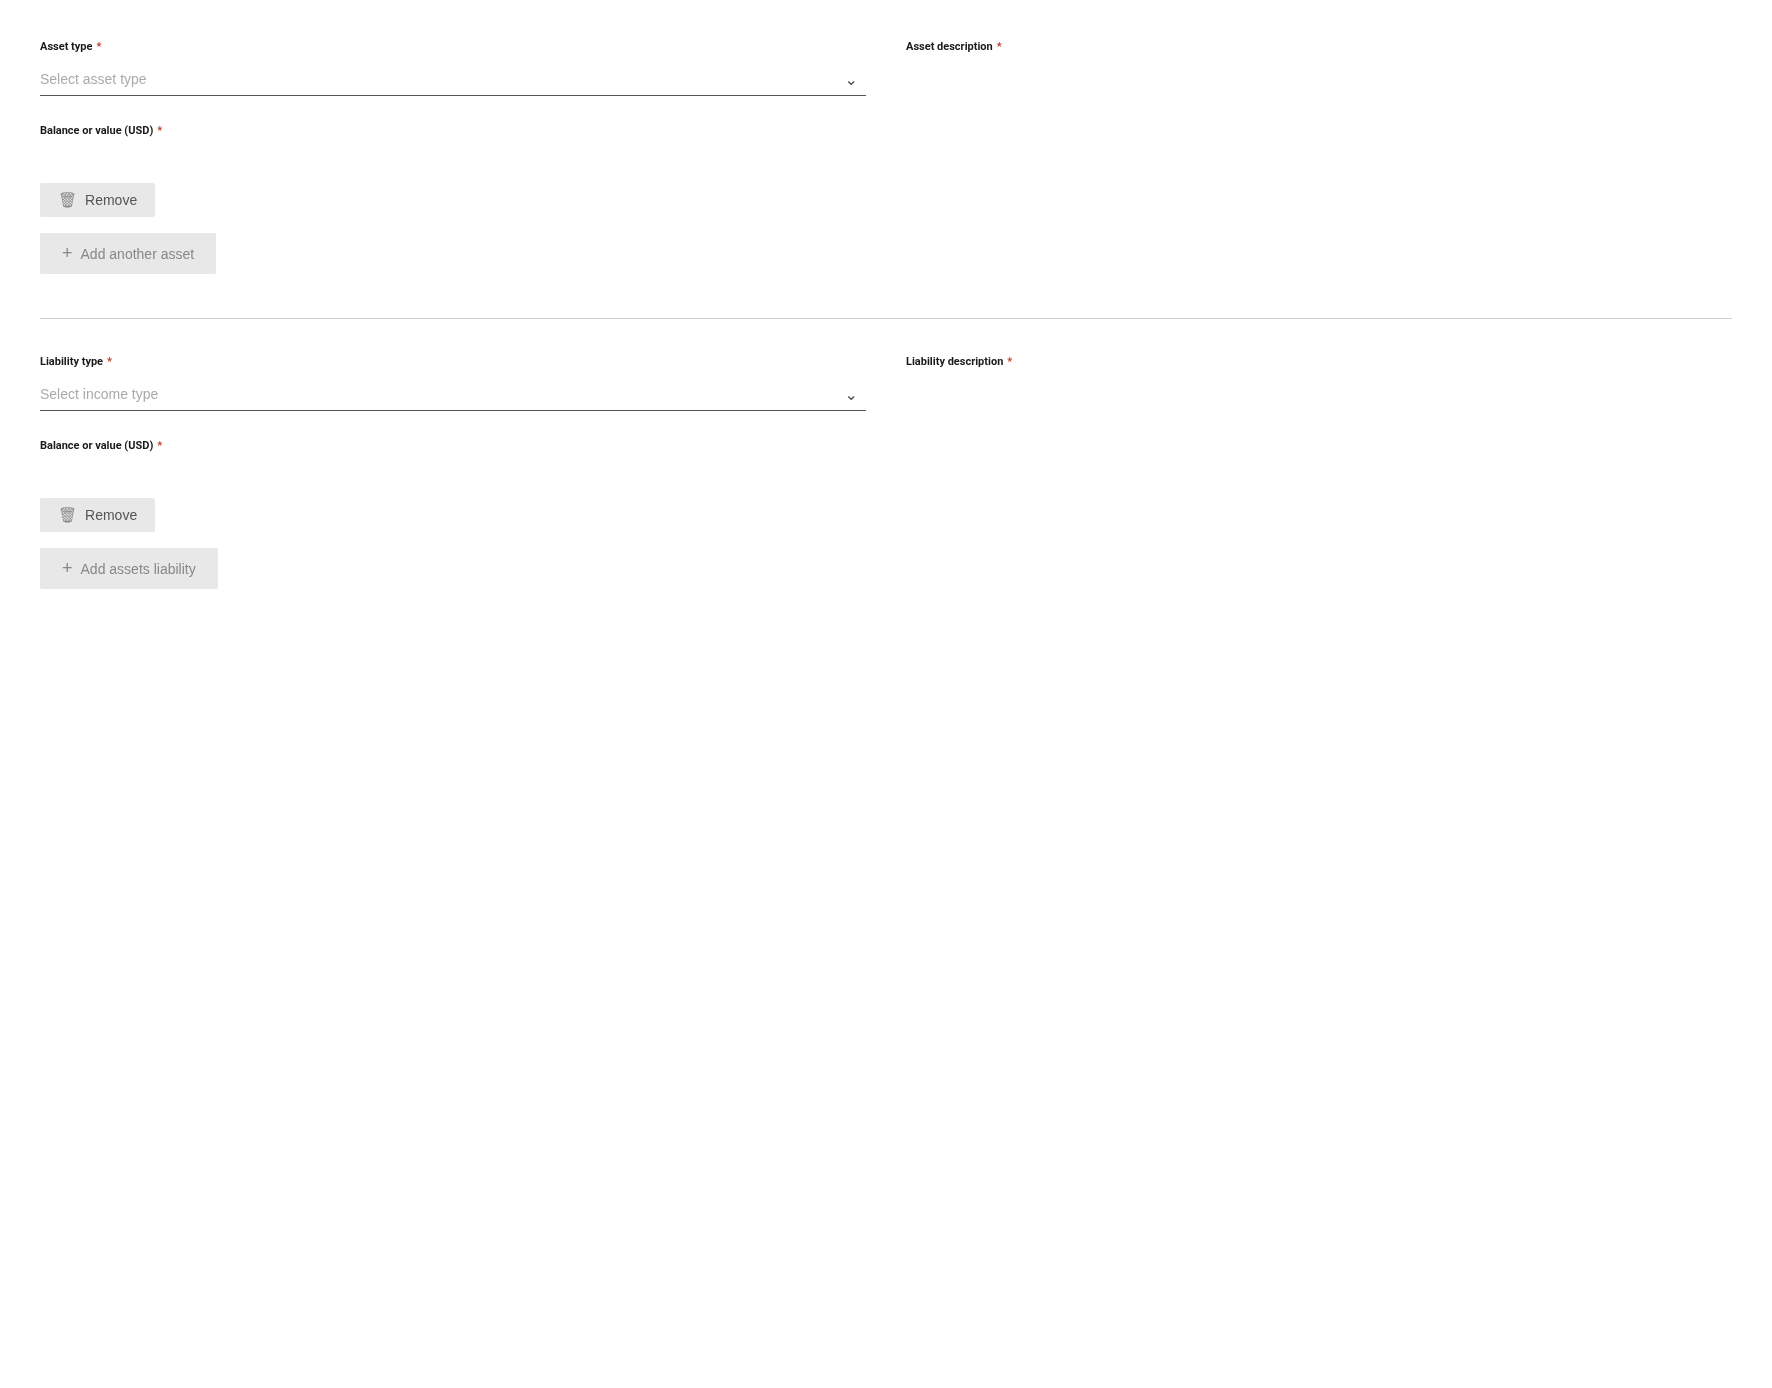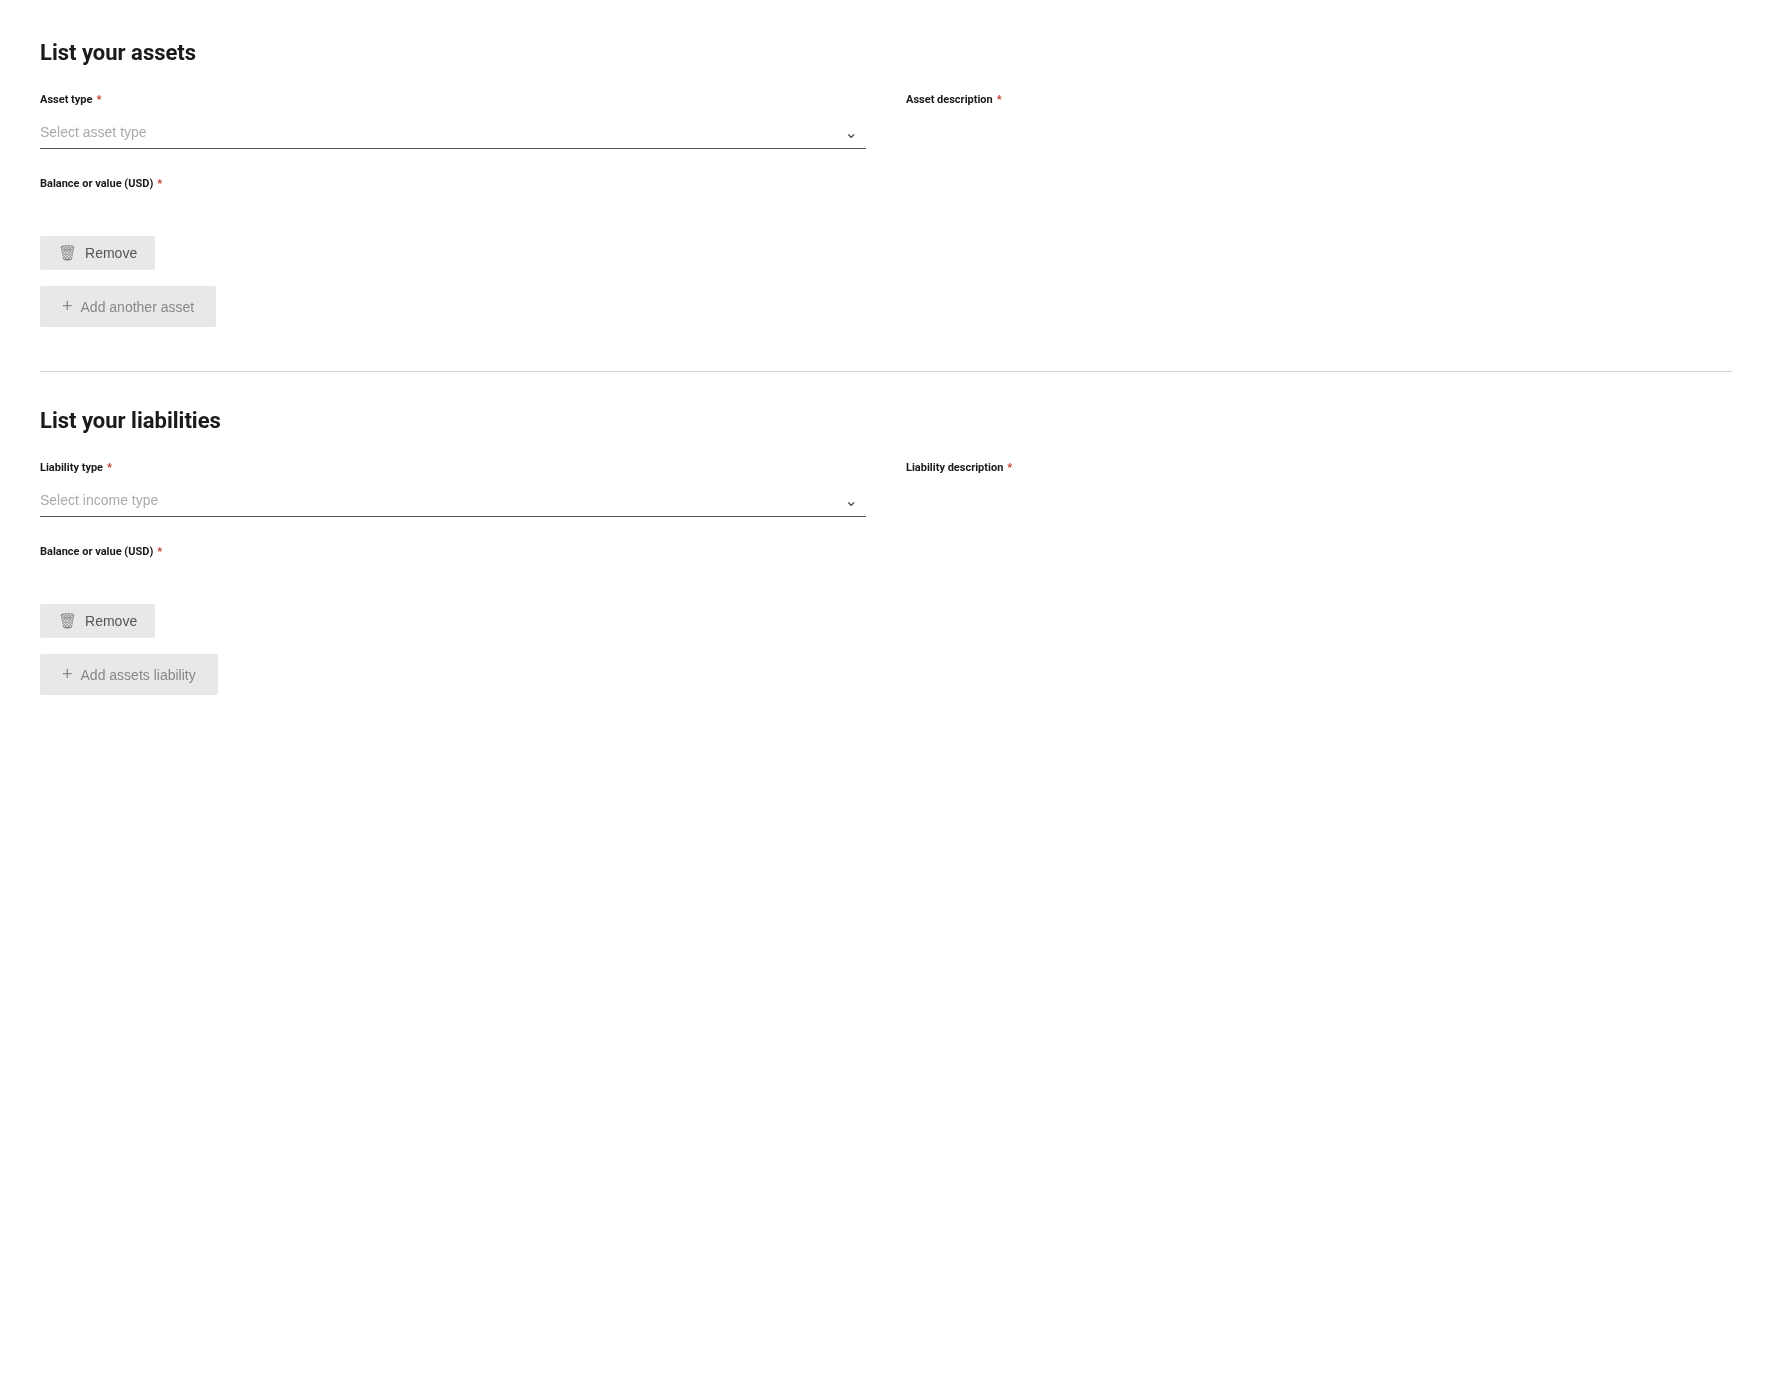--- a/index.html
+++ b/index.html
@@ -152,21 +152,20 @@
     }
 
     .liabilities-section {
       margin-top: 0;
     }
   </style>
 </head>
 <body>
 
 <div class="assets-section">
-  <h2 class="section-title">List your assets</h2>
 
   
   <div class="form-row">
     <div class="form-group half">
       <label class="form-label">
         <span>Asset type</span>
         <span class="required-star">*</span>
       </label>
       <div class="select-wrapper">
         <select>
@@ -212,21 +211,20 @@
   
   <button class="btn-add">
     <span class="plus-icon">+</span>
     <span>Add another asset</span>
   </button>
 </div>
 
 <hr class="section-divider">
 
 <div class="liabilities-section">
-  <h2 class="section-title">List your liabilities</h2>
 
   
   <div class="form-row">
     <div class="form-group half">
       <label class="form-label">
         <span>Liability type</span>
         <span class="required-star">*</span>
       </label>
       <div class="select-wrapper">
         <select>

